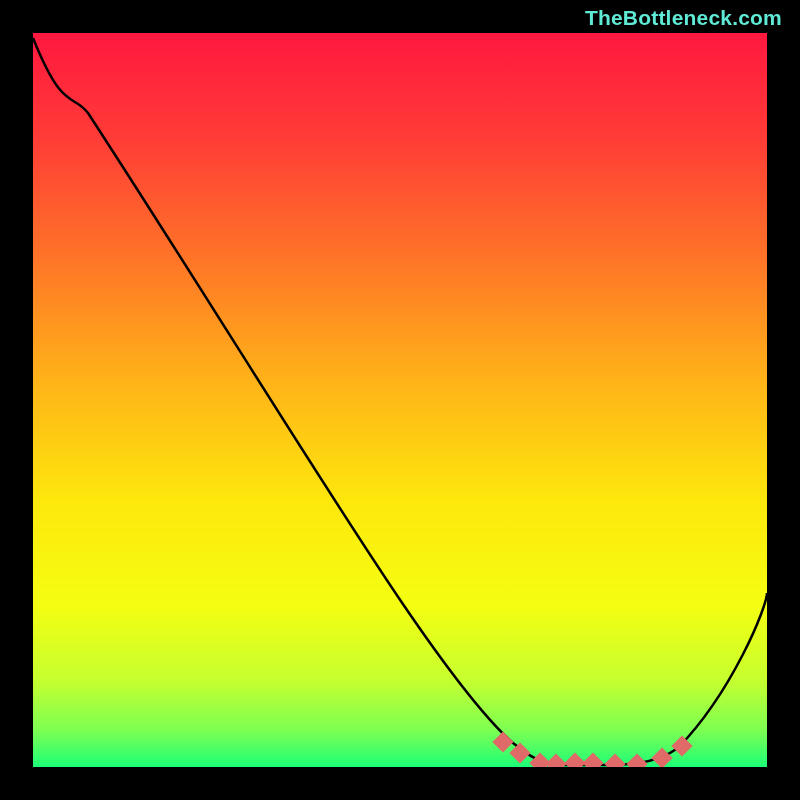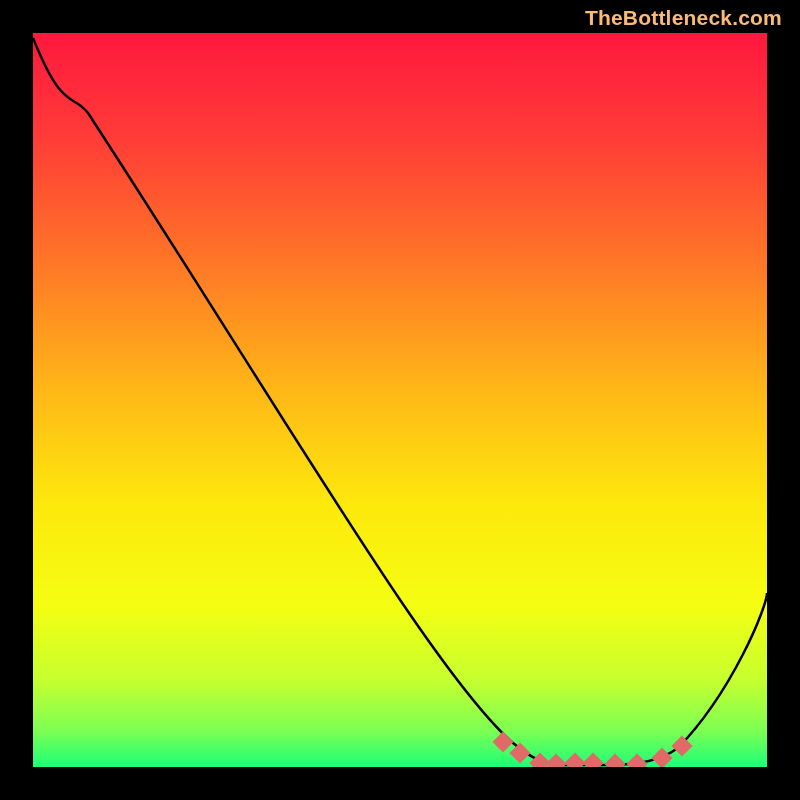--- a/index.html
+++ b/index.html
@@ -38,21 +38,21 @@
     position: absolute;
     transform: translate(-50%, -50%) rotate(45deg);
   }
   .watermark {
     position: absolute;
     top: 6px;
     right: 18px;
     font-family: Arial, Helvetica, sans-serif;
     font-size: 21px;
     font-weight: 700;
-    color: #fdba74;
+    color: #5eead4;
     letter-spacing: 0.2px;
     user-select: none;
   }
 </style>
 </head>
 <body>
 
 <div class="stage">
 
   <div class="plot">

